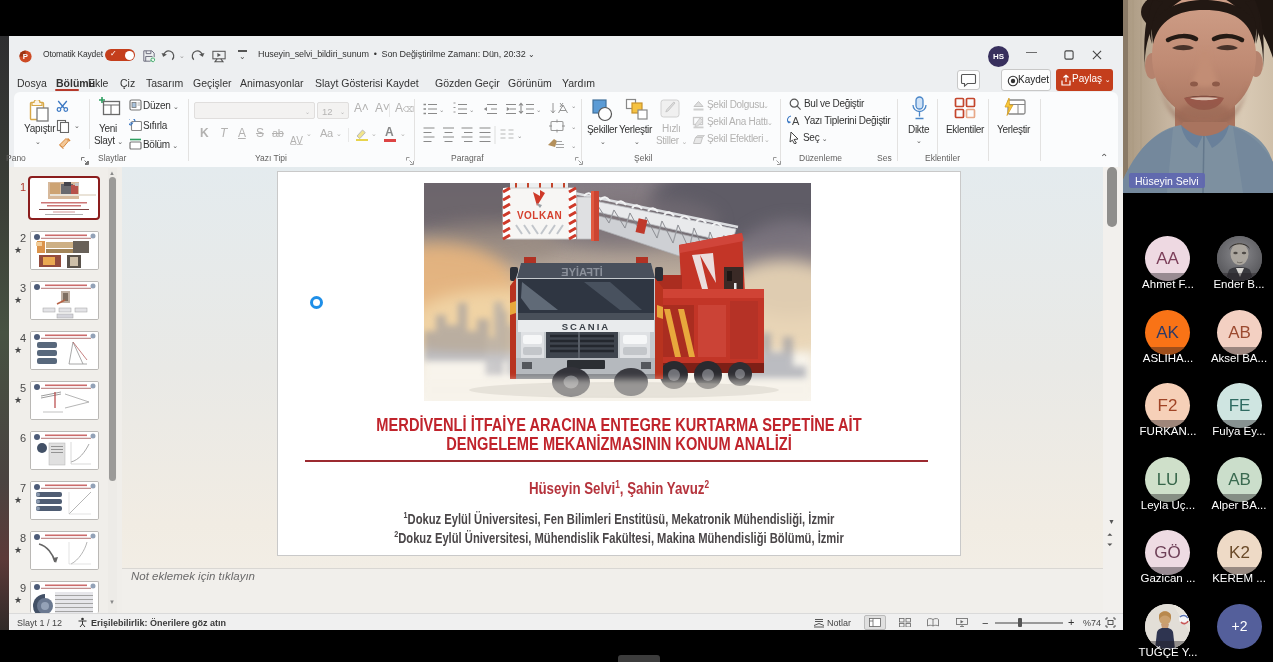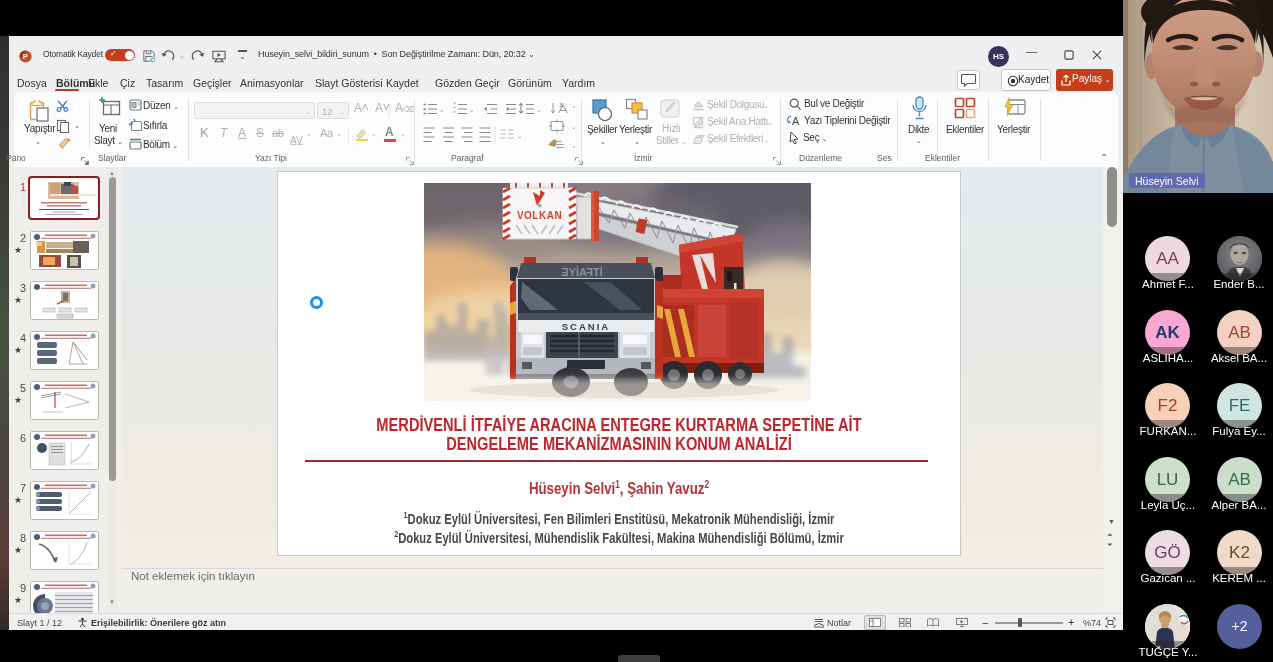--- a/index.html
+++ b/index.html
@@ -51,21 +51,21 @@
 .thumbnum { position:absolute; font-size:11px; color:#4a4a4a; width:14px; text-align:right; margin-left:-5px; }
 .thumbstar { position:absolute; left:4px; width:14px; text-align:right; font-size:9px; color:#444; margin-left:-5px; }
 .thumb { position:absolute; left:21px; width:69px; height:39px; background:#fff; border:1px solid #bab8b5; border-radius:2px; overflow:hidden; }
 .thumb svg { opacity:0.9; }
 #pscrollthumb { left:100px; width:7px; background:#9b9a98; border-radius:4px; }
 
 #slidecanvas { left:269px; top:136px; width:682px; height:383px; background:#fff; outline:1px solid #c9c9c9; overflow:hidden; }
 #mscroll { left:1094px; top:131px; width:20px; height:446px; background:#f2f0ed; }
 #mscrollthumb { left:4px; top:0px; width:10px; height:60px; background:#8f8e8c; border-radius:5px; }
 #notes { left:113px; top:532px; width:981px; height:45px; background:#f1efeb; border-top:1px solid #d9d7d3; }
-#notes .hint { position:absolute; left:9px; top:1px; font-size:11.5px; color:#6a6a6a; }
+#notes .hint { position:absolute; left:9px; top:1px; font-size:11.5px; color:#6a6a6a;font-style:italic; }
 
 #statusbar { left:0; top:577px; width:1114px; height:17px; background:#f0f0f0; border-top:1px solid #dadada; font-size:9px; color:#333; }
 #statusbar .sitem { position:absolute; top:4px; }
 
 
 #video { left:1123px; top:0; width:150px; height:193px; overflow:hidden; }
 #vname { left:1129px; top:173px; height:15px; background:rgba(95,103,176,0.92); color:#fff; font-size:10.5px; padding:1.5px 6px 0 6px; border-radius:2px; }
 
 
 #participants { left:1123px; top:193px; width:150px; height:469px; background:#000; overflow:hidden; }
@@ -320,21 +320,21 @@
           <rect x="1.5" y="10.5" width="10" height="1.8" fill="#cecece"></rect>
         </svg>
       <div class="rtext rgray" style="left:693px; top:24px;">Şekil Ana Hattı</div>
       <div class="cdown cgray" style="left:753px; top:27px;">⌄</div>
       <svg class="ricon" style="left:678px; top:41px" width="13" height="13" viewBox="0 0 13 13">
           <path d="M3.5 4.5 h7 l-1.8 6 H1.5z" fill="#e8e8e8" stroke="#c4c4c4" stroke-width="1"></path>
           <path d="M3.5 4.5 l2-2 h7 l-2 2z" fill="#d6d6d6" stroke="#c4c4c4" stroke-width="0.8"></path>
         </svg>
       <div class="rtext rgray" style="left:693px; top:41px;">Şekil Efektleri</div>
       <div class="cdown cgray" style="left:750px; top:44px;">⌄</div>
-      <div class="glabel" style="left:620px;">İzmir</div>
+      <div class="glabel" style="left:620px;">Şekil</div>
       <svg class="launch" style="left:758px; top:64px" viewBox="0 0 10 10">
           <path d="M1.5 1.5 h3 M1.5 1.5 v3 M8.5 5 v3.5 H5" fill="none" stroke="#999" stroke-width="1"></path>
           <path d="M4.5 4.5 l3 3" stroke="#999" stroke-width="1"></path>
         </svg>
       <div class="gsep2" style="left:766px;"></div>
 
       <svg class="ricon" style="left:775px; top:6px" width="13" height="13" viewBox="0 0 13 13">
           <circle cx="5.2" cy="5.2" r="4" fill="none" stroke="#555" stroke-width="1.2"></circle>
           <path d="M8.2 8.2 l3.4 3.4" stroke="#555" stroke-width="1.2"></path>
         </svg>
@@ -833,21 +833,21 @@
           <ellipse cx="22.5" cy="18" rx="9" ry="11" fill="#aba69e"></ellipse>
           <path d="M12 14 C13 5 32 5 33 14 L32 12 C27 7 18 7 13 12z" fill="#33302c"></path>
           <ellipse cx="18.5" cy="17" rx="2.2" ry="1.2" fill="#4e4a46"></ellipse>
           <ellipse cx="27" cy="17" rx="2.2" ry="1.2" fill="#4e4a46"></ellipse>
           <path d="M20 26 C22 27 23.5 27 25.5 26" stroke="#6e6862" stroke-width="1" fill="none"></path>
         </svg>
       <span class="shade"></span>
     </div>
     <div class="plabel" style="left:0px; top:85px;">Ahmet F...</div>
     <div class="plabel" style="left:71px; top:85px;">Ender B...</div>
-    <div class="pc" style="left:22px; top:117px; background:#f9a8d4;font-weight:bold;">
+    <div class="pc" style="left:22px; top:117px; background:#f97316;">
         <span class="ini" style="color:#2e3a66;">AK</span>
         <span class="shade"></span>
       </div>
     <div class="pc" style="left:94px; top:117px; background:#f3d0c2;">
         <span class="ini" style="color:#9c4a30;">AB</span>
         <span class="shade"></span>
       </div>
     <div class="plabel" style="left:0px; top:159px;">ASLIHA...</div>
     <div class="plabel" style="left:71px; top:159px;">Aksel BA...</div>
     <div class="pc" style="left:22px; top:190px; background:#f6d0b8;">

